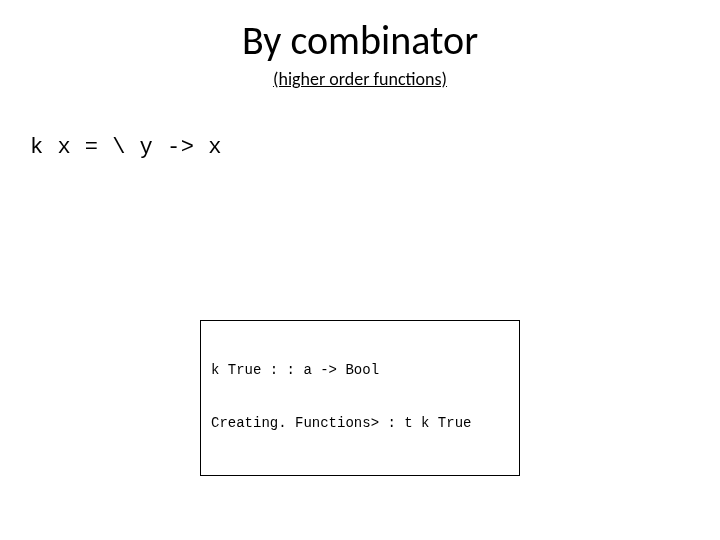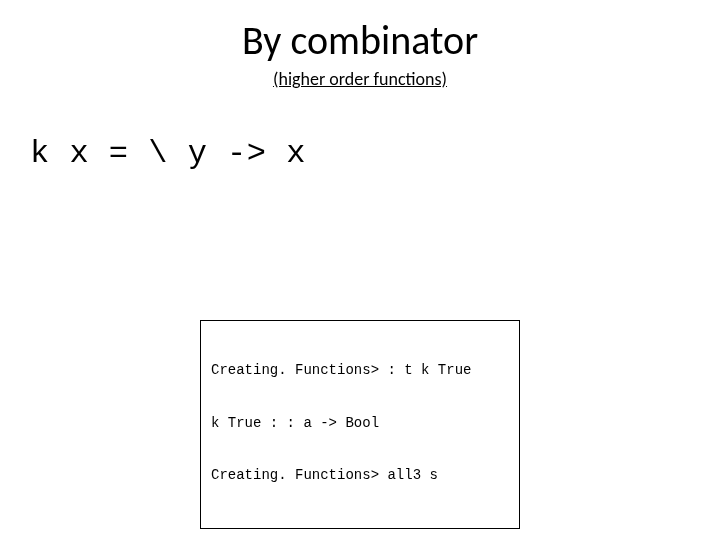--- a/index.html
+++ b/index.html
@@ -34,21 +34,21 @@
     width: 720px;
     text-align: center;
     font-size: 18px;
     font-weight: 400;
     text-decoration: underline;
   }
   .code-line {
     position: absolute;
     left: 30px;
     font-family: "Courier New", Courier, monospace;
-    font-size: 32px;
+    font-size: 22px;
     letter-spacing: 0.5px;
     white-space: pre;
   }
   .code1 { top: 135px; }
   .code2 { top: 215px; }
   .repl-box {
     position: absolute;
     left: 200px;
     top: 320px;
     width: 320px;
@@ -67,18 +67,17 @@
 <div class="slide">
 
   <div class="title">By combinator</div>
 
   <div class="subtitle">(higher order functions)</div>
 
   <div class="code-line code1">k x = \ y -&gt; x</div>
 
 
   <div class="repl-box">
+    <div>k True : : a -&gt; Bool</div>
     <div>Creating. Functions&gt; : t k True</div>
-    <div>k True : : a -&gt; Bool</div>
-    <div>Creating. Functions&gt; all3 s</div>
   </div>
 
 </div>
 
 </body></html>

